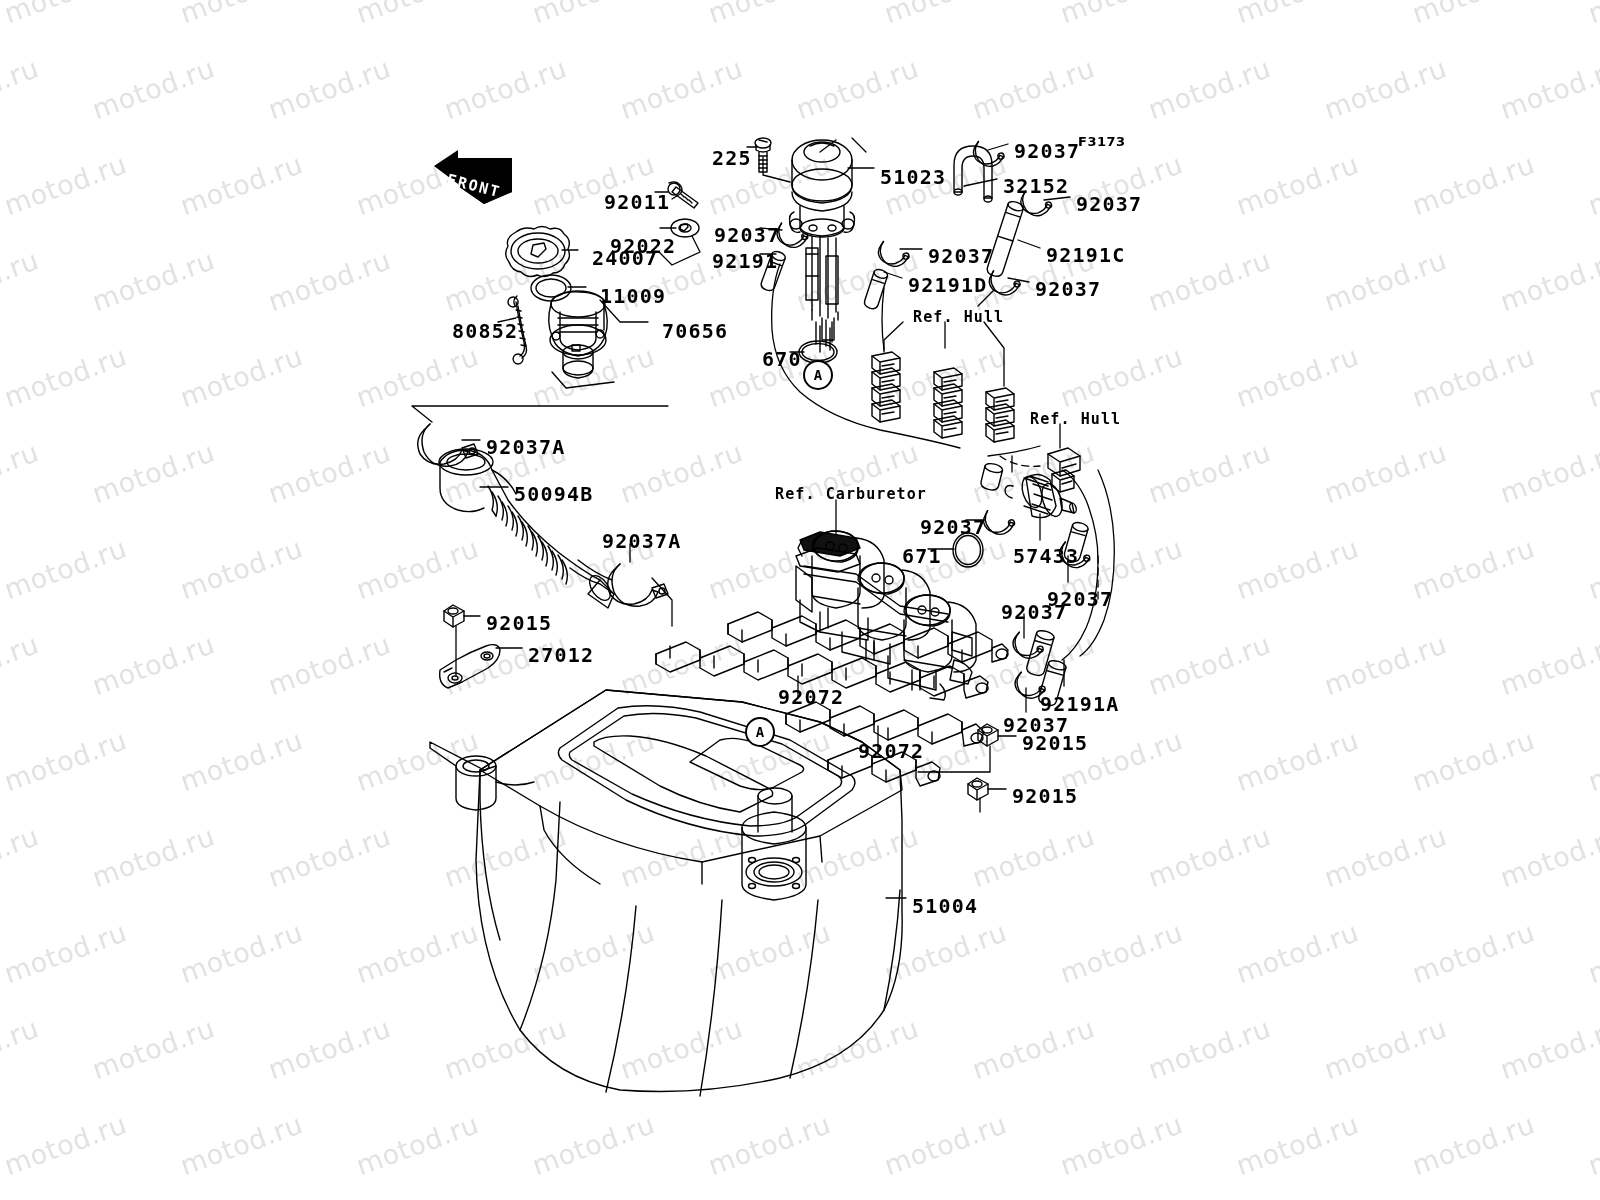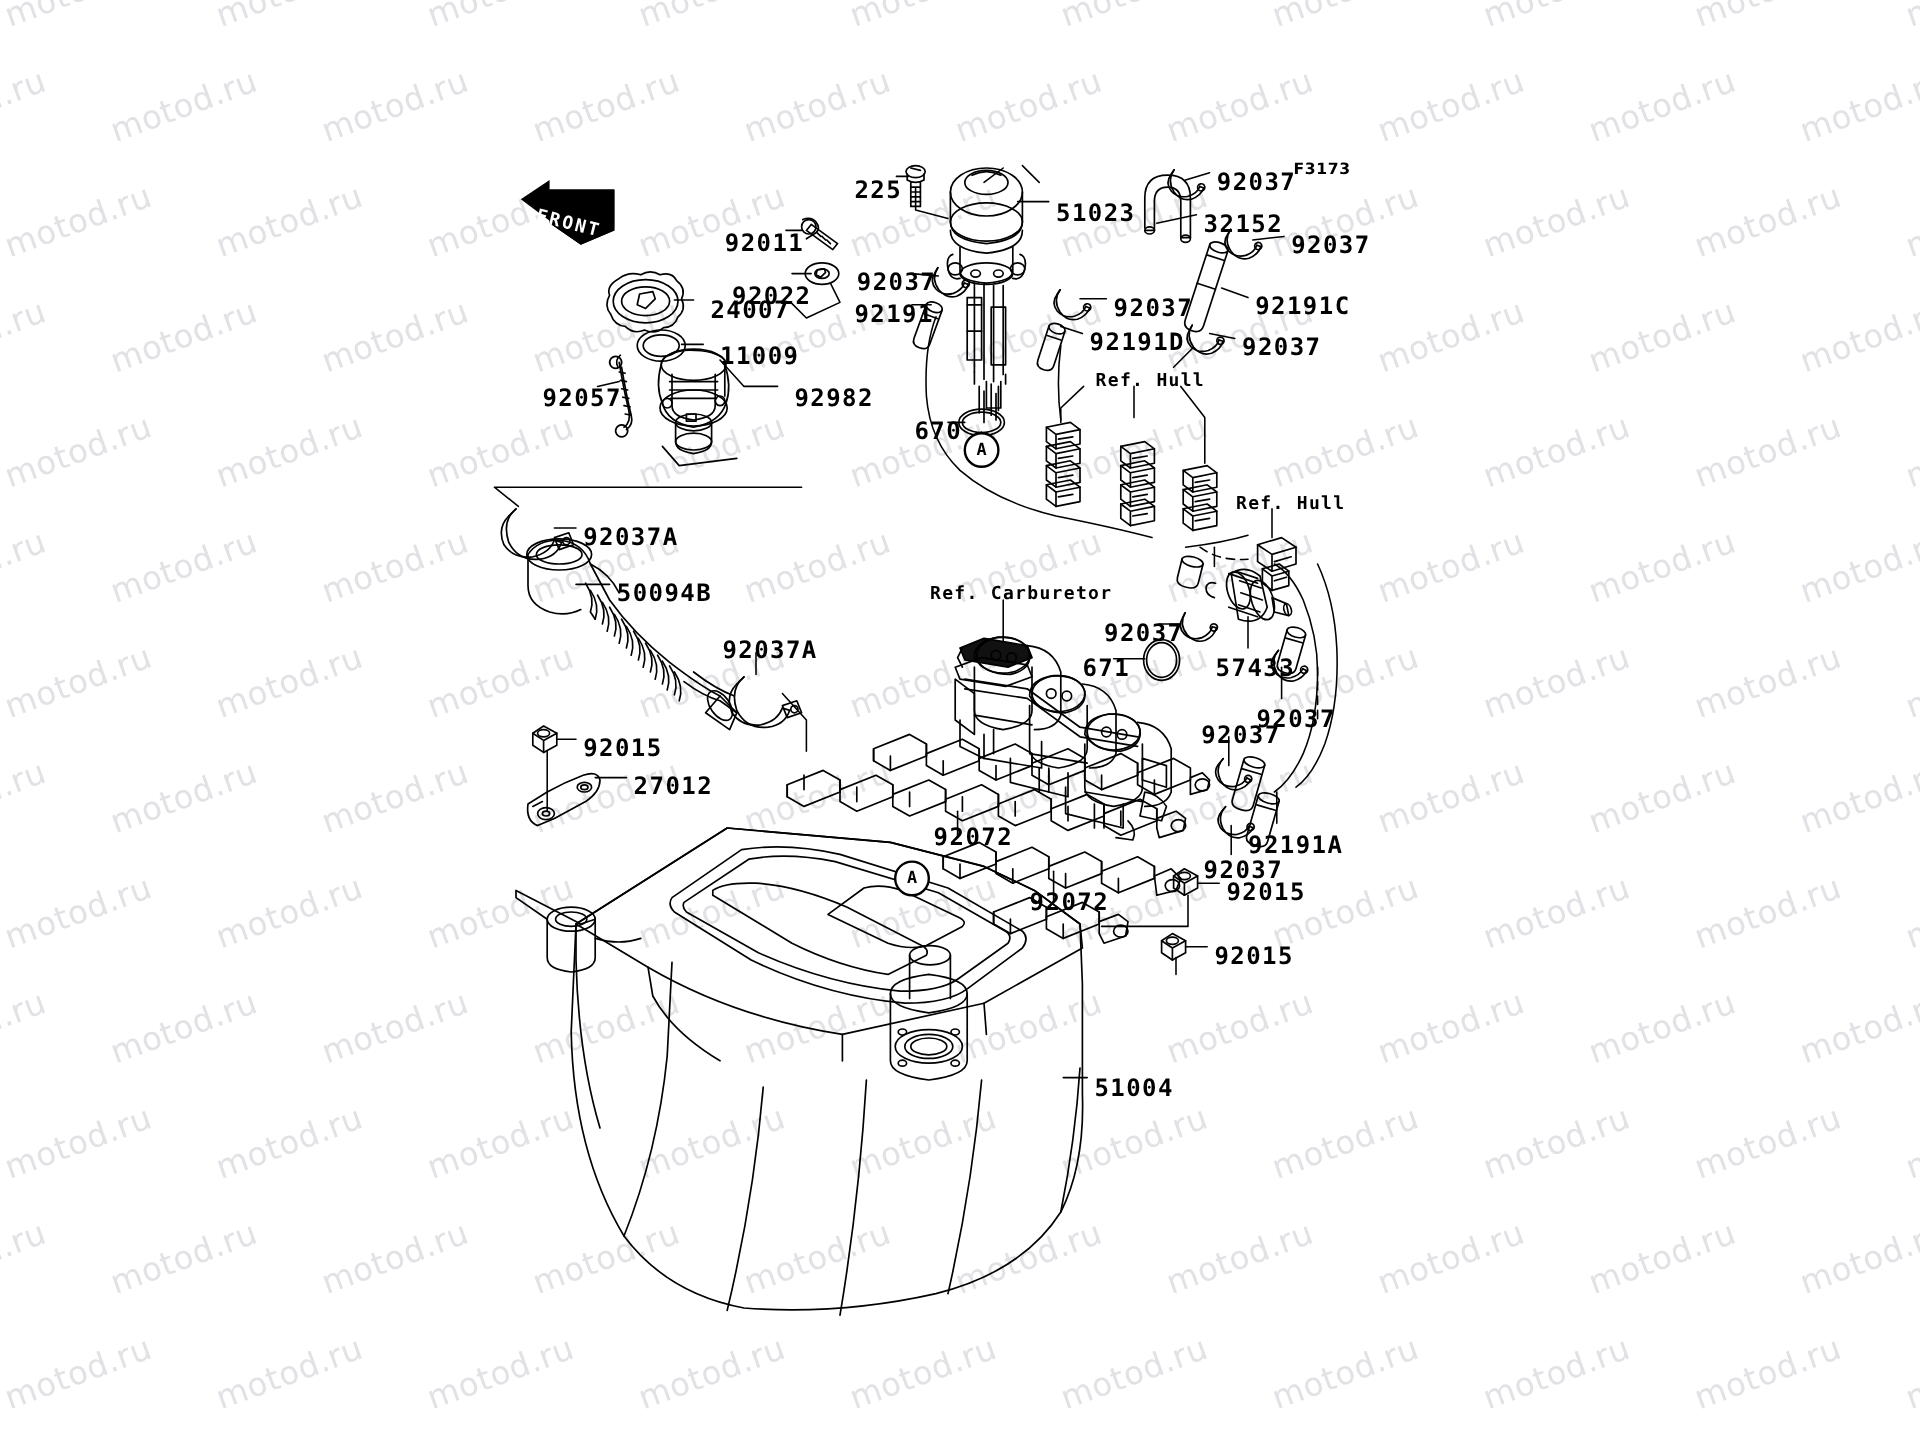--- a/index.html
+++ b/index.html
@@ -815,22 +815,22 @@
       <div class="lbl" style="left: 1076px; top: 194px;">92037</div>
       <div class="lbl" style="left: 610px; top: 236px;">92022</div>
       <div class="lbl" style="left: 714px; top: 225px;">92037</div>
       <div class="lbl" style="left: 592px; top: 248px;">24007</div>
       <div class="lbl" style="left: 928px; top: 246px;">92037</div>
       <div class="lbl" style="left: 1046px; top: 245px;">92191C</div>
       <div class="lbl" style="left: 712px; top: 251px;">92191</div>
       <div class="lbl" style="left: 600px; top: 286px;">11009</div>
       <div class="lbl" style="left: 908px; top: 275px;">92191D</div>
       <div class="lbl" style="left: 1035px; top: 279px;">92037</div>
-      <div class="lbl" style="left: 662px; top: 321px;">92982</div>
-      <div class="lbl" style="left: 452px; top: 321px;">92057</div>
+      <div class="lbl" style="left: 662px; top: 321px;">70656</div>
+      <div class="lbl" style="left: 452px; top: 321px;">80852</div>
       <div class="lbl" style="left: 762px; top: 349px;">670</div>
       <div class="lbl" style="left: 486px; top: 437px;">92037A</div>
       <div class="lbl" style="left: 514px; top: 484px;">50094B</div>
       <div class="lbl" style="left: 920px; top: 517px;">92037</div>
       <div class="lbl" style="left: 602px; top: 531px;">92037A</div>
       <div class="lbl" style="left: 902px; top: 546px;">671</div>
       <div class="lbl" style="left: 1013px; top: 546px;">57433</div>
       <div class="lbl" style="left: 1047px; top: 589px;">92037</div>
       <div class="lbl" style="left: 486px; top: 613px;">92015</div>
       <div class="lbl" style="left: 1001px; top: 602px;">92037</div>

